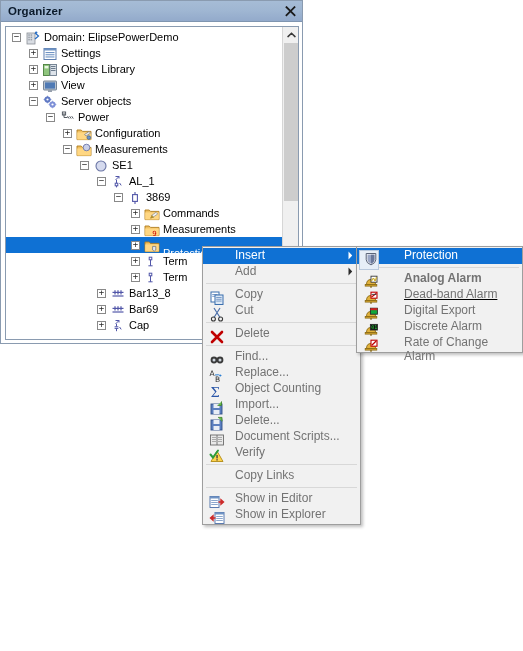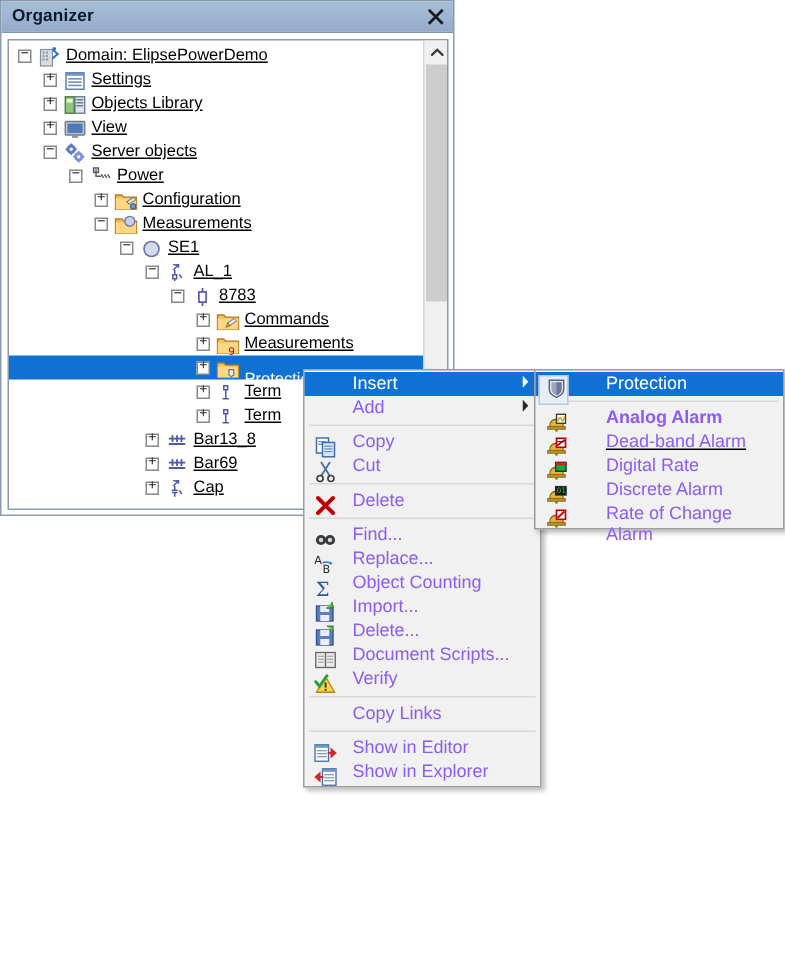--- a/index.html
+++ b/index.html
@@ -59,21 +59,21 @@
   .expander{
     width:9px;height:9px;border:1px solid #898989;background:#ffffff;
     display:inline-flex;align-items:center;justify-content:center;
     font-size:9px;line-height:7px;color:#2b2b2b;
     box-sizing:border-box;flex:0 0 auto;cursor:pointer;
     font-family:"DejaVu Sans Mono",monospace;
   }
   .expander i{font-style:normal;transform:translateY(-1px);}
   .ico{width:16px;height:15px;flex:0 0 auto;margin:0 3px 0 4px;position:relative;display:inline-block;}
   .ico svg{display:block;}
-  .lbl{font-size:11px;color:#000;line-height:14px;text-decoration:underline;}
+  .lbl{font-size:11px;color:#000;line-height:14px;}
 
   
   #vscroll{
     position:absolute;right:0;top:0;bottom:0;width:16px;
     background:#f0f0f0;border-left:1px solid #d6d6d6;box-sizing:border-box;
   }
   #vs-up{
     height:16px;width:16px;background:#f0f0f0;
     display:flex;align-items:center;justify-content:center;cursor:pointer;
   }
@@ -87,21 +87,21 @@
     position:absolute;left:202px;top:246px;width:159px;
     background:#f1f1f1;border:1px solid #9e9e9e;
     box-sizing:border-box;padding:1px 0;
     box-shadow:2px 2px 3px rgba(0,0,0,0.25);
   }
   .mi{
     height:16px;display:flex;align-items:flex-start;position:relative;
     padding-left:0;cursor:pointer;
   }
   .mi .mi-ico{width:22px;min-width:22px;height:22px;display:flex;align-items:center;justify-content:center;margin-left:3px;}
-  .mi .mi-lbl{font-size:12px;color:#8b5cf6;margin-left:7px;}
+  .mi .mi-lbl{font-size:12px;color:#737373;margin-left:7px;}
   .mi.hl{background:#0f71d4;}
   .mi.hl .mi-lbl{color:#fff;}
   .mi .arrow{position:absolute;right:7px;top:50%;transform:translateY(-50%);}
   .sep{height:1px;background:#d8d8d8;margin:3px 3px 3px 3px;}
 
   
   #submenu{
     position:absolute;left:356px;top:246px;width:167px;
     background:#f1f1f1;border:1px solid #9e9e9e;
     box-sizing:border-box;padding:1px 0;
@@ -288,21 +288,21 @@
           <span style="width: 108px; display: inline-block; flex: 0 0 auto;"></span>
           <span class="expander">
             <i>−</i>
           </span>
           <span class="ico">
             <svg width="16" height="16" viewBox="0 0 16 16" aria-hidden="true">
               <path d="M8 2 v2.6 M8 11.4 v2.6" stroke="#5156a8" stroke-width="1.1"></path>
               <rect x="5.6" y="4.6" width="4.8" height="6.8" fill="none" stroke="#5156a8" stroke-width="1.1"></rect>
             </svg>
           </span>
-          <span class="lbl">8783</span>
+          <span class="lbl">3869</span>
         </div>
         <div class="row">
           <span style="width: 125px; display: inline-block; flex: 0 0 auto;"></span>
           <span class="expander">
             <i>+</i>
           </span>
           <span class="ico">
             <svg width="16" height="16" viewBox="0 0 16 16" aria-hidden="true">
               <path d="M1 4 h4.2 l1.3 1.4 H15 v8.2 H1 Z" fill="#f0c061" stroke="#b07d1e" stroke-width="0.9"></path>
               <path d="M1.2 6.4 H14.8 v7.2 H1.2 Z" fill="#ffd783" stroke="none"></path>
@@ -622,21 +622,21 @@
     <div class="mi" style="position: relative;">
       <span class="mi-ico" style="position: relative; z-index: 2;">
         <svg width="16" height="16" viewBox="0 0 16 16" aria-hidden="true">
           <path d="M3.5 10.5 q0 -5 4.5 -5 q4.5 0 4.5 5 z" fill="#e2b23c" stroke="#8a6a14" stroke-width="0.9"></path>
           <rect x="2.2" y="10.5" width="11.6" height="1.6" fill="#d9a82e" stroke="#8a6a14" stroke-width="0.8"></rect>
           <rect x="7.2" y="12.1" width="1.6" height="1.6" fill="#8a6a14"></rect>
           <rect x="7.4" y="2.2" width="7" height="6" fill="#0fa83c" stroke="#2a2a2a" stroke-width="0.9"></rect>
           <rect x="7.4" y="2.2" width="7" height="2" fill="#d02020"></rect>
         </svg>
       </span>
-      <span class="mi-lbl">Digital Rate</span>
+      <span class="mi-lbl">Digital Export</span>
     </div>
     <div class="mi" style="position: relative;">
       <span class="mi-ico" style="position: relative; z-index: 2;">
         <svg width="16" height="16" viewBox="0 0 16 16" aria-hidden="true">
           <path d="M3.5 10.5 q0 -5 4.5 -5 q4.5 0 4.5 5 z" fill="#e2b23c" stroke="#8a6a14" stroke-width="0.9"></path>
           <rect x="2.2" y="10.5" width="11.6" height="1.6" fill="#d9a82e" stroke="#8a6a14" stroke-width="0.8"></rect>
           <rect x="7.2" y="12.1" width="1.6" height="1.6" fill="#8a6a14"></rect>
           <rect x="7.4" y="2.4" width="7" height="5.6" fill="#111111" stroke="#2a2a2a" stroke-width="0.9"></rect>
           <text x="8.2" y="6.9" font-size="5" font-family="DejaVu Sans Mono, monospace" fill="#25d43a">01</text>
         </svg>

